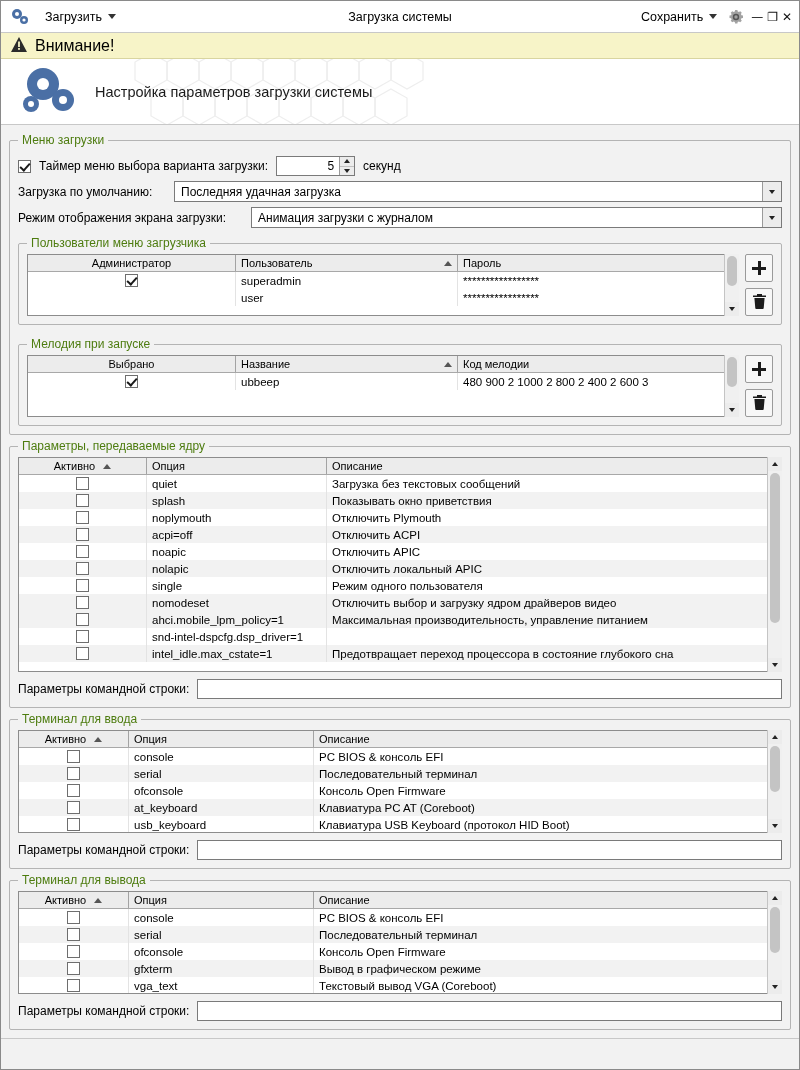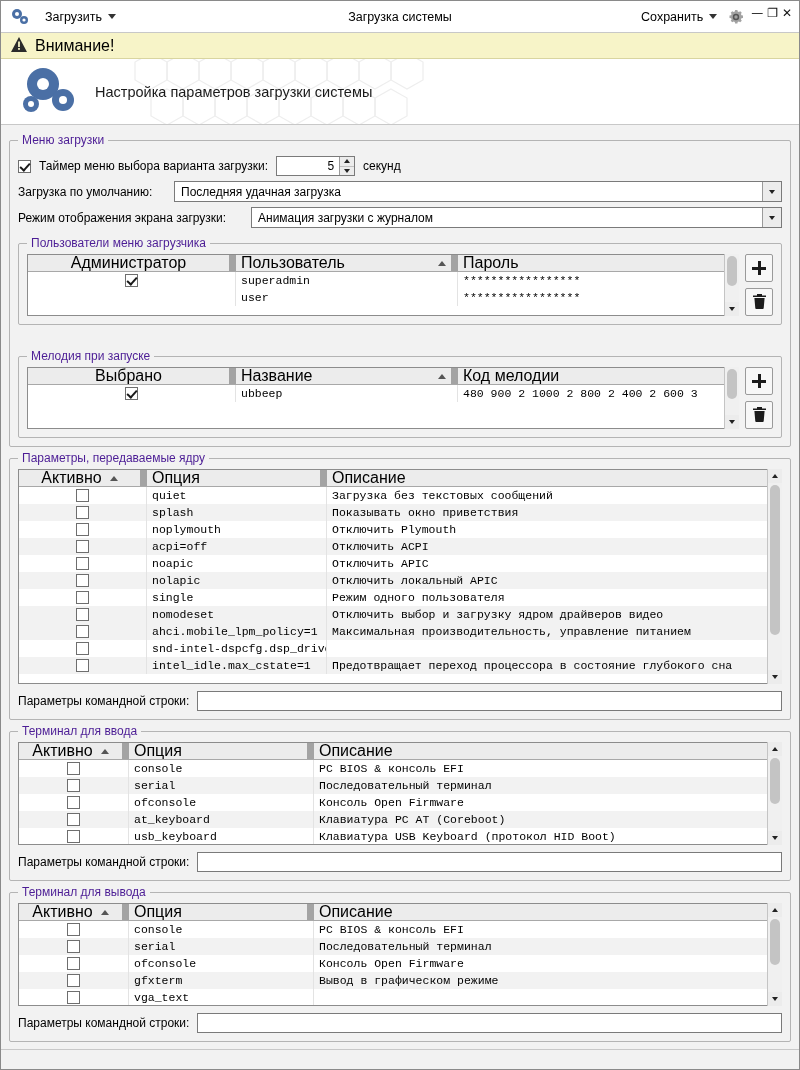--- a/index.html
+++ b/index.html
@@ -29,21 +29,21 @@
     align-items: center;
     padding: 0 4px;
     flex: none;
     position: relative;
   }
   .tb-left { display: flex; align-items: center; gap: 8px; }
   .tb-center {
     position: absolute; left: 0; right: 0; text-align: center;
     font-size: 12.5px; pointer-events: none;
   }
-  .tb-right { margin-left: auto; display: flex; align-items: flex-start; gap: 4px; z-index: 2;}
+  .tb-right { margin-left: auto; display: flex; align-items: center; gap: 4px; z-index: 2;}
   .menu-btn { display: flex; align-items: center; gap: 6px; padding: 2px 6px; cursor: default; font-size: 12.5px;}
   .caret { width: 0; height: 0; border-left: 4px solid transparent; border-right: 4px solid transparent; border-top: 5px solid #333; }
   .gear-ico { width: 18px; height: 18px; }
   .winbtns { display: flex; align-items: flex-start; gap: 4px; margin-left: 2px; padding-right: 3px;}
   .winbtns span { font-size: 12px; line-height: 10px; color: #111; font-family: "DejaVu Sans", sans-serif;}
 
   
   .warn {
     height: 26px;
     background: #f7f4c8;
@@ -74,21 +74,21 @@
   
   .body { padding: 4px 8px 8px 8px; overflow: hidden; }
 
   fieldset {
     border: 1px solid #b4b4b4;
     border-radius: 2px;
     margin: 4px 0 0 0;
     padding: 4px 8px 8px 8px;
     background: #f2f2f2;
   }
-  legend { padding: 0 4px; font-size: 12px; color: #4c1d95; }
+  legend { padding: 0 4px; font-size: 12px; color: #4d7c0f; }
 
   .row { display: flex; align-items: center; gap: 8px; margin: 5px 0; }
   .lbl { font-size: 12px; white-space: nowrap; }
 
   
   .cb {
     width: 13px; height: 13px; border: 1px solid #6e6e6e; background: #fff;
     display: inline-block; position: relative; flex: none;
   }
   .cb.checked::after {
@@ -124,26 +124,26 @@
   }
 
   
   .tablewrap { display: flex; gap: 6px; align-items: stretch; }
   .table {
     flex: 1; border: 1px solid #8c8c8c; background: #fff;
     display: flex; flex-direction: column; overflow: hidden;
   }
   .thead { display: flex; background: #ececec; border-bottom: 1px solid #a8a8a8; height: 17px; }
   .th {
-    font-size: 16px; padding: 1px 5px; display: flex; align-items: center;
-    border-right: 7px solid #a3a3a3; white-space: nowrap; overflow: hidden;
+    font-size: 11px; padding: 1px 5px; display: flex; align-items: center;
+    border-right: 1px solid #a3a3a3; white-space: nowrap; overflow: hidden;
   }
   .th.center { justify-content: center; }
   .sortarrow { margin-left: auto; width:0;height:0;border-left:4px solid transparent;border-right:4px solid transparent;border-bottom:5px solid #555; }
-  .tbody { flex: 1; overflow: hidden; position: relative; font-family: Liberation Mono, monospace; }
+  .tbody { flex: 1; overflow: hidden; position: relative; }
   .tr { display: flex; height: 17px; align-items: center; }
   .tr.alt { background: #f2f2f2; }
   .td {
     font-size: 11.5px; padding: 0 5px; display: flex; align-items: center;
     height: 100%; overflow: hidden; white-space: nowrap;
     border-right: 1px solid #e3e3e3;
   }
   .td.center { justify-content: center; }
   .vscroll {
     width: 15px; background: #f0f0f0; border-left: 1px solid #c4c4c4;
@@ -345,21 +345,21 @@
               <span>
                 <svg width="15" height="16" viewBox="0 0 15 16">
                     <path fill="#1b1b1b" d="M5 1h5v1.6h4V4H1V2.6h4zM2.4 5h10.2l-.9 10.2a.9.9 0 0 1-.9.8H4.2a.9.9 0 0 1-.9-.8z"></path>
                   </svg>
               </span>
             </div>
           </div>
         </div>
       </fieldset>
 
-      <fieldset style="margin-top:24px;">
+      <fieldset style="margin-top:12px;">
         <legend>Мелодия при запуске</legend>
         <div class="tablewrap">
           <div class="table" style="height:62px">
             <div class="thead">
               <div class="th center" style="width:208px">Выбрано</div>
               <div class="th" style="width:222px">
                 <span>Название</span>
                 <i class="sortarrow"></i>
               </div>
               <div class="th" style="flex:1">Код мелодии</div>
@@ -614,20 +614,21 @@
                   <span class="cb"></span>
                 </div>
                 <div class="td" style="width: 185px;">gfxterm</div>
                 <div class="td" style="flex: 1 1 0%;">Вывод в графическом режиме</div>
               </div>
               <div class="tr">
                 <div class="td center" style="width: 110px;">
                   <span class="cb"></span>
                 </div>
                 <div class="td" style="width: 185px;">vga_text</div>
+                <div class="td" style="flex: 1 1 0%;">Текстовый вывод VGA (Coreboot)</div>
               </div>
             </div>
         </div>
         <div class="vscroll" style="margin-left:-21px;z-index:3;height:103px">
           <div class="vs-btn">
               <i class="tri-up"></i>
             </div>
           <div class="vs-track">
               <div class="vs-thumb" style="height:46px"></div>
             </div>

